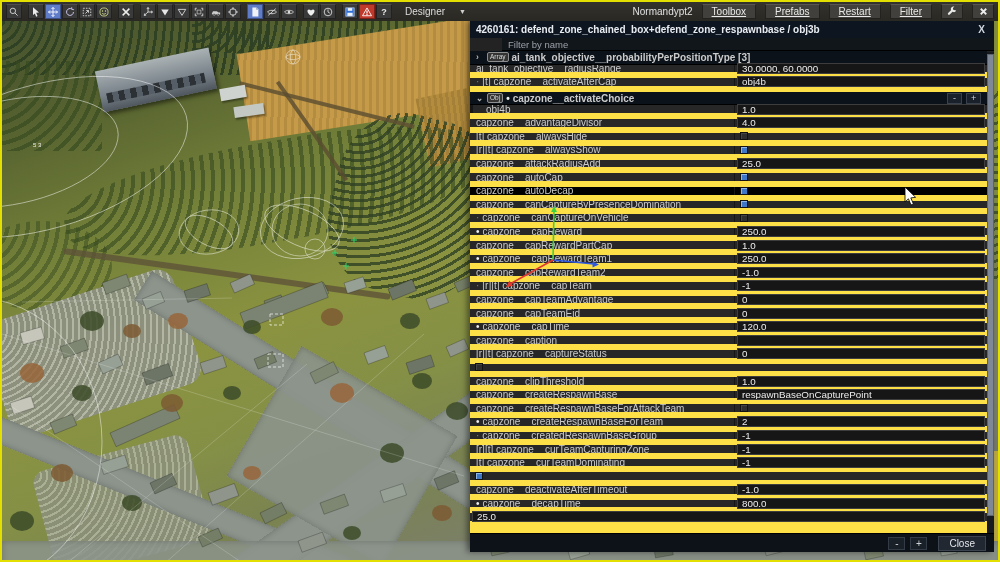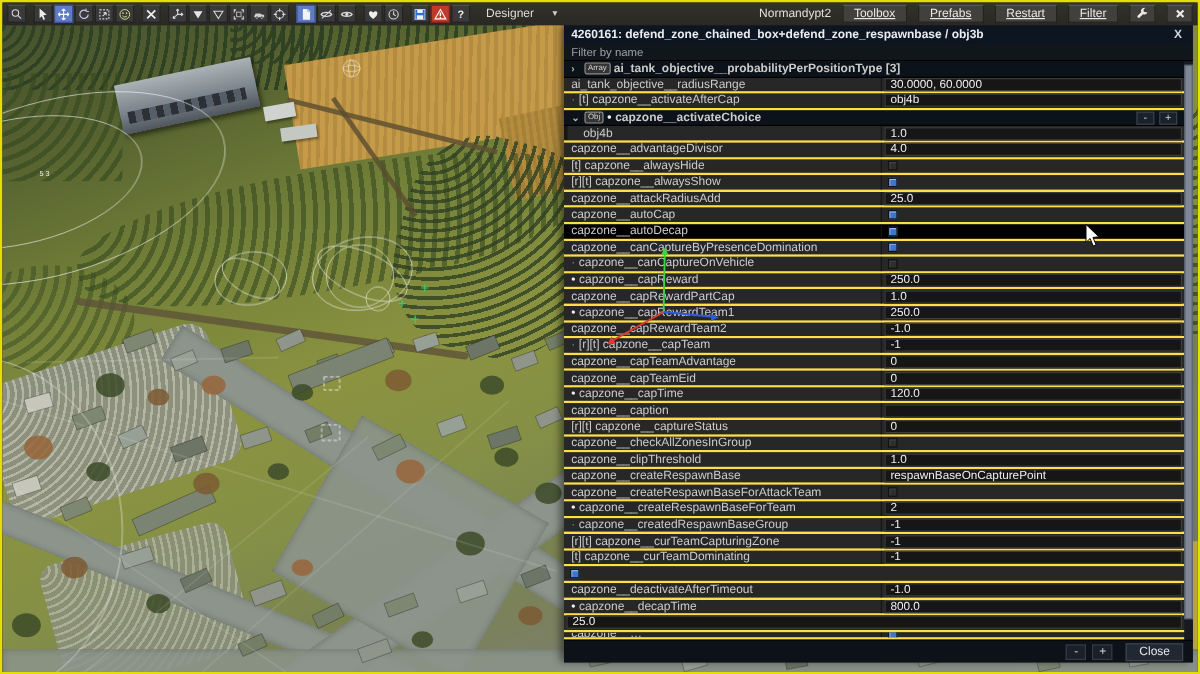--- a/index.html
+++ b/index.html
@@ -63,28 +63,28 @@
     position:absolute; left:468px; top:19px; width:524px; height:531px; z-index:10;
     background:#232323; box-shadow:-3px 0 6px rgba(0,0,0,.45);
     font-size:10px; color:#c9c9c9; display:flex; flex-direction:column;
   }
   #panel-title {
     height:17px; flex:0 0 17px; background:#0d1520; color:#e9edf2;
     display:flex; align-items:center; padding:0 6px; font-size:10px; font-weight:bold;
   }
   #panel-title .ttl { flex:1 1 auto; white-space:nowrap; overflow:hidden; }
   #panel-close { color:#cfd6de; cursor:pointer; font-weight:bold; padding:0 3px; }
-  #filter-row { height:13px; flex:0 0 13px; background:#11161b; border-bottom:1px solid #000; }
+  #filter-row { height:13px; flex:0 0 13px; background:#11161b; border-bottom:1px solid #000;margin-left:32px; }
   #filter-row input {
     width:100%; height:100%; background:transparent; border:none; outline:none;
     color:#b9bfc6; font-size:9.5px; padding:0 6px; font-family:"Liberation Sans",sans-serif;
   }
   #filter-row input::placeholder { color:#9aa1a8; opacity:1; }
   #rows { flex:1 1 auto; overflow:hidden; position:relative; padding-right:7px; }
-  .row { height:13.6px; display:flex; align-items:stretch; background:#272727; border-bottom:2px solid #fde047; }
+  .row { height:13.6px; display:flex; align-items:stretch; background:#272727; border-bottom:6px solid #fde047; }
   .row.hl  { background:#000000; }
   .row.clipped { height:6px; overflow:hidden; }
   .cell-label { width:265px; flex:0 0 265px; display:flex; align-items:center; padding-left:6px; gap:3px; border-right:1px solid #161616; overflow:hidden; white-space:nowrap; }
   .row.child .cell-label { padding-left:16px; box-shadow:inset 3px 0 0 #161616; }
   .dot-dim { color:#7e7e7e; } .dot-bright { color:#f0f0f0; }
   .pname { color:#cbcbcb; }
   .cell-value { flex:1 1 auto; display:flex; align-items:center; padding:1px 2px 1px 2px; }
   .vbox {
     flex:1 1 auto; height:11px; background:#161616; border:1px solid #3d3d3d;
     color:#ececec; padding:0 4px; display:flex; align-items:center; white-space:nowrap; overflow:hidden;
@@ -561,23 +561,20 @@
         </div>
         <div class="row">
           <div class="cell-label">
             <span class="pname">[r][t] capzone__captureStatus</span>
           </div>
           <div class="cell-value">
             <div class="vbox">0</div>
           </div>
         </div>
         <div class="row">
-          <div class="cell-label">
-            <span class="pname">capzone__checkAllZonesInGroup</span>
-          </div>
           <div class="cell-value">
             <div class="chk off"></div>
           </div>
         </div>
         <div class="row">
           <div class="cell-label">
             <span class="pname">capzone__clipThreshold</span>
           </div>
           <div class="cell-value">
             <div class="vbox">1.0</div>

